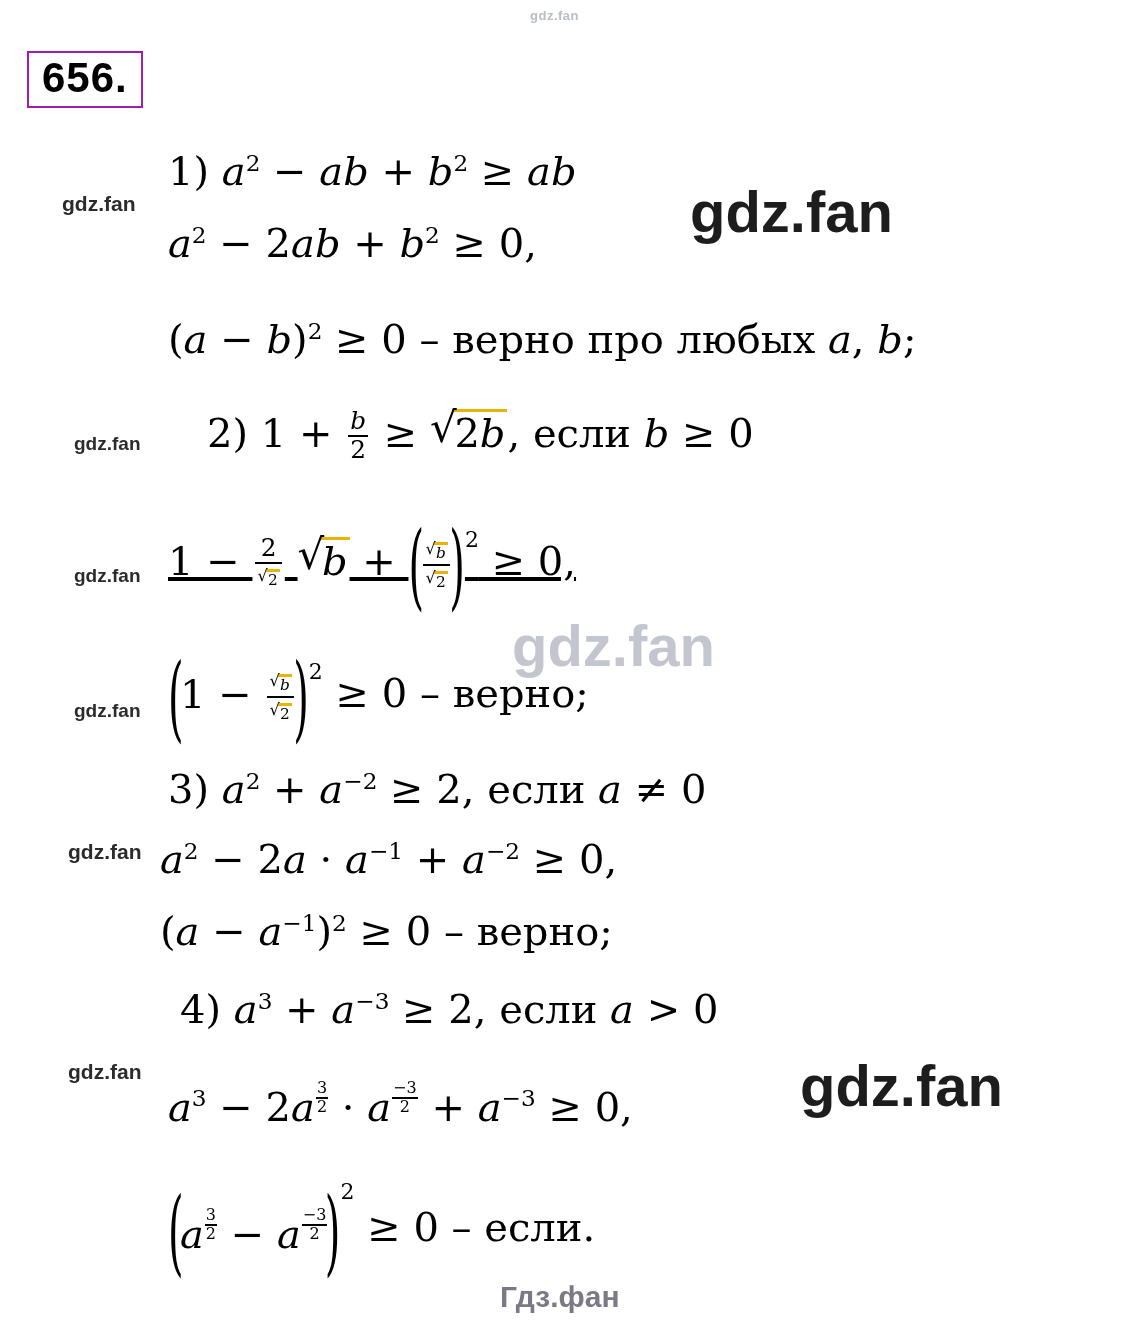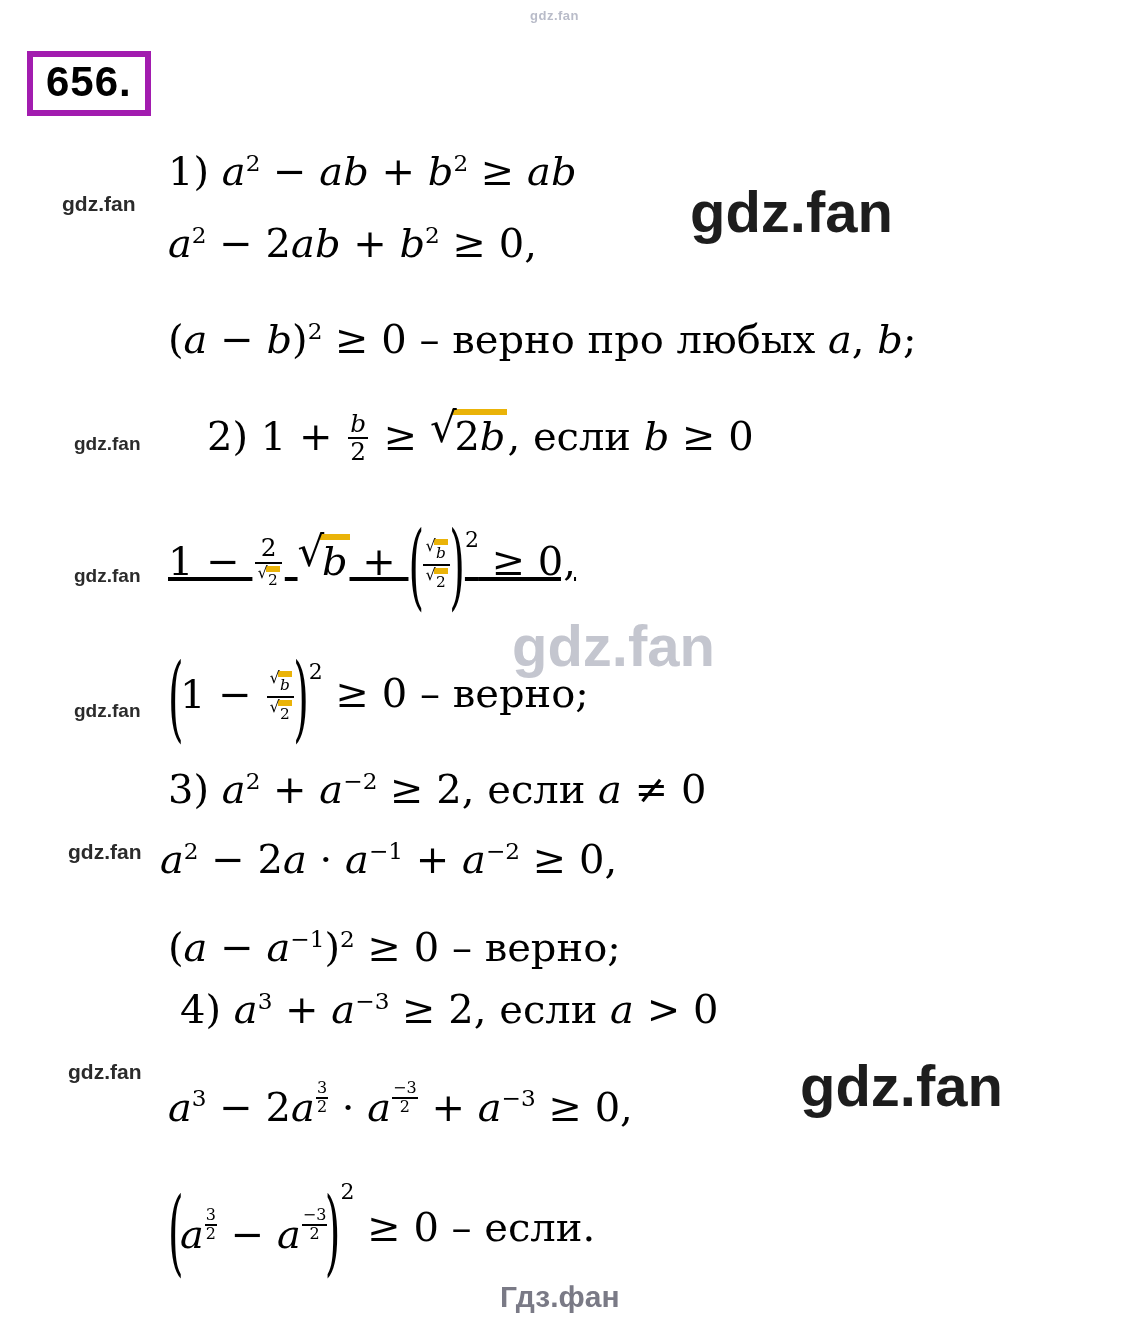--- a/index.html
+++ b/index.html
@@ -28,21 +28,21 @@
   .wm-tiny  { font-size: 13px; font-weight: 700; color: #b9bcc9; letter-spacing: .5px;}
   .wm-big   { font-size: 58px; font-weight: 700; color: #1d1d1d; }
   .wm-gray  { font-size: 58px; font-weight: 700; color: #c4c6cf; }
   .wm-foot  { font-size: 30px; font-weight: 700; color: #7a7a86; }
 
   
   .task-box {
     position: absolute;
     left: 27px;
     top: 51px;
-    border: 6px solid #a21caf;
+    border: 2px solid #a21caf;
     padding: 4px 13px 7px 13px;
     font-family: "Liberation Sans", sans-serif;
     font-weight: 700;
     font-size: 42px;
     line-height: 1;
     letter-spacing: 1px;
   }
 
   
   .math {
@@ -89,21 +89,21 @@
   .rad::before {
     content: "√";
     position: absolute;
     left: 0;
     top: -0.05em;
     font-size: 1.05em;
     font-style: normal;
   }
   .rad > .bar {
     display: inline-block;
-    border-top: 6px solid #eab308;
+    border-top: 3px solid #eab308;
     padding: 0 2px;
     margin-top: 1px;
   }
   .rad-s { font-size: 0.62em; }
 
   
   .pbig {
     display: inline-block;
     position: relative;
     padding: 0 0.30em;
@@ -179,21 +179,21 @@
 </div>
 
 <div class="math" style="left:168px; top:768px;">
   <span class="rm">3)</span> <span class="it">a</span><sup class="en">2</sup> + <span class="it">a</span><sup class="en">−2</sup> ≥ 2<span class="ru">, если</span> <span class="it">a</span> ≠ 0
 </div>
 
 <div class="math" style="left:160px; top:838px;">
   <span class="it">a</span><sup class="en">2</sup> − 2<span class="it">a</span> · <span class="it">a</span><sup class="en">−1</sup> + <span class="it">a</span><sup class="en">−2</sup> ≥ 0,
 </div>
 
-<div class="math" style="left:168px; top:910px;margin-top:16px;">
+<div class="math" style="left:160px; top:910px;">
   (<span class="it">a</span> − <span class="it">a</span><sup class="en">−1</sup>)<sup class="en">2</sup> ≥ 0 <span class="ru">– верно;</span>
 </div>
 
 <div class="math" style="left:180px; top:988px;">
   <span class="rm">4)</span> <span class="it">a</span><sup class="en">3</sup> + <span class="it">a</span><sup class="en">−3</sup> ≥ 2<span class="ru">, если</span> <span class="it">a</span> &gt; 0
 </div>
 
 <div class="math" style="left:168px; top:1080px;">
   <span class="it">a</span><sup class="en">3</sup> − 2<span class="it">a</span><span class="fracx"><span class="num">3</span><span class="den">2</span></span> · <span class="it">a</span><span class="fracx"><span class="num">−3</span><span class="den">2</span></span> + <span class="it">a</span><sup class="en">−3</sup> ≥ 0,
 </div>

